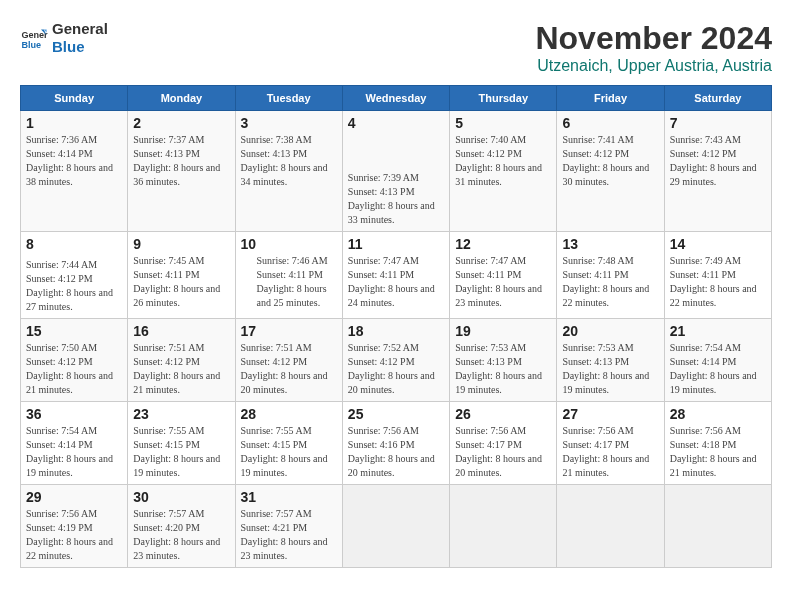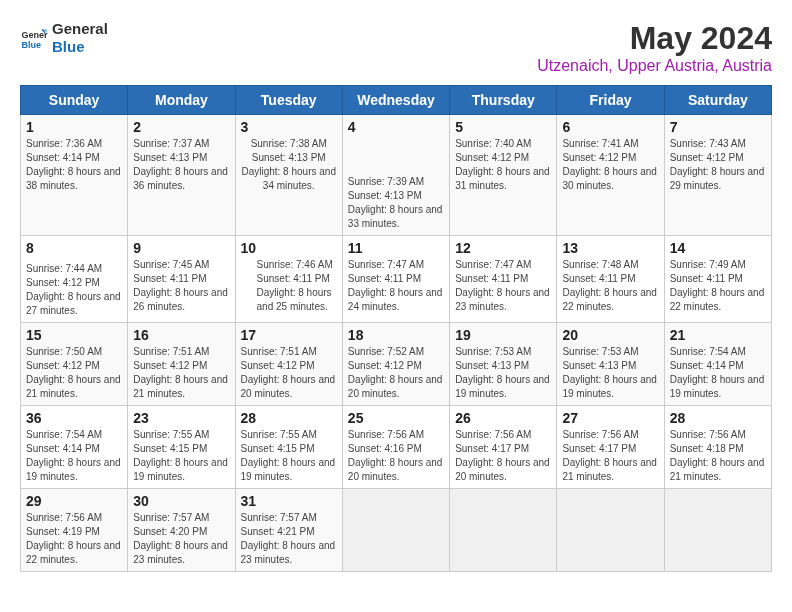--- a/index.html
+++ b/index.html
@@ -28,33 +28,33 @@
     .title-area {
       text-align: right;
     }
     .main-title {
       font-size: 32px;
       font-weight: bold;
       color: #333;
     }
     .subtitle {
       font-size: 16px;
-      color: #a21caf;
+      color: #0f766e;
     }
     table {
       width: 100%;
       border-collapse: collapse;
       font-size: 11px;
     }
     thead tr th {
       background-color: #2a6db5;
       color: #fff;
       text-align: center;
       padding: 6px 4px;
-      font-size: 14px;
+      font-size: 11px;
       font-weight: bold;
       border: 1px solid #1e5a9a;
     }
     tbody tr td {
       border: 1px solid #ccc;
       vertical-align: top;
       padding: 4px 5px;
       width: 107px;
       min-height: 70px;
       background: #fff;
@@ -66,20 +66,21 @@
       font-size: 14px;
       font-weight: bold;
       color: #222;
       display: block;
       margin-bottom: 2px;
     }
     .day-detail {
       font-size: 10px;
       color: #444;
       line-height: 1.4;
+      font-family: Liberation Serif, serif;
     }
     td.empty {
       background: #f0f0f0 !important;
     }
   </style>
 </head>
 <body>
 
 <div class="header-area">
   <div class="logo">
@@ -88,21 +89,21 @@
       <text x="2" y="34" font-size="13" font-weight="bold" fill="#1a6eb5">Blue</text>
       <polygon points="30,8 38,16 34,8" fill="#1a6eb5"></polygon>
       <polygon points="34,8 38,12 38,8" fill="#5aa0e0"></polygon>
     </svg>
     <div>
       <div style="font-size:15px;font-weight:bold;color:#333;line-height:1.2;">General</div>
       <div style="font-size:15px;font-weight:bold;color:#1a6eb5;line-height:1.2;">Blue</div>
     </div>
   </div>
   <div class="title-area">
-    <div class="main-title">May 2024</div>
+    <div class="main-title">November 2024</div>
     <div class="subtitle">Utzenaich, Upper Austria, Austria</div>
   </div>
 </div>
 
 <table>
   <thead>
     <tr>
     <th>Sunday</th>
         <th>Monday</th>
         <th>Tuesday</th>
@@ -121,21 +122,21 @@
 Daylight: 8 hours and 38 minutes.</div>
         </td>
         <td>
           <span class="day-num">2</span>
           <div class="day-detail" style="white-space: pre-line;">Sunrise: 7:37 AM
 Sunset: 4:13 PM
 Daylight: 8 hours and 36 minutes.</div>
         </td>
         <td>
           <span class="day-num">3</span>
-          <div class="day-detail" style="white-space: pre-line; text-align: center;">Sunrise: 7:38 AM
+          <div class="day-detail" style="white-space: pre-line;">Sunrise: 7:38 AM
 Sunset: 4:13 PM
 Daylight: 8 hours and 34 minutes.</div>
         </td>
         <td>
           <span class="day-num">4</span>
           <div class="day-detail" style="white-space: pre-line; margin-top: 40px;">Sunrise: 7:39 AM
 Sunset: 4:13 PM
 Daylight: 8 hours and 33 minutes.</div>
         </td>
         <td>

